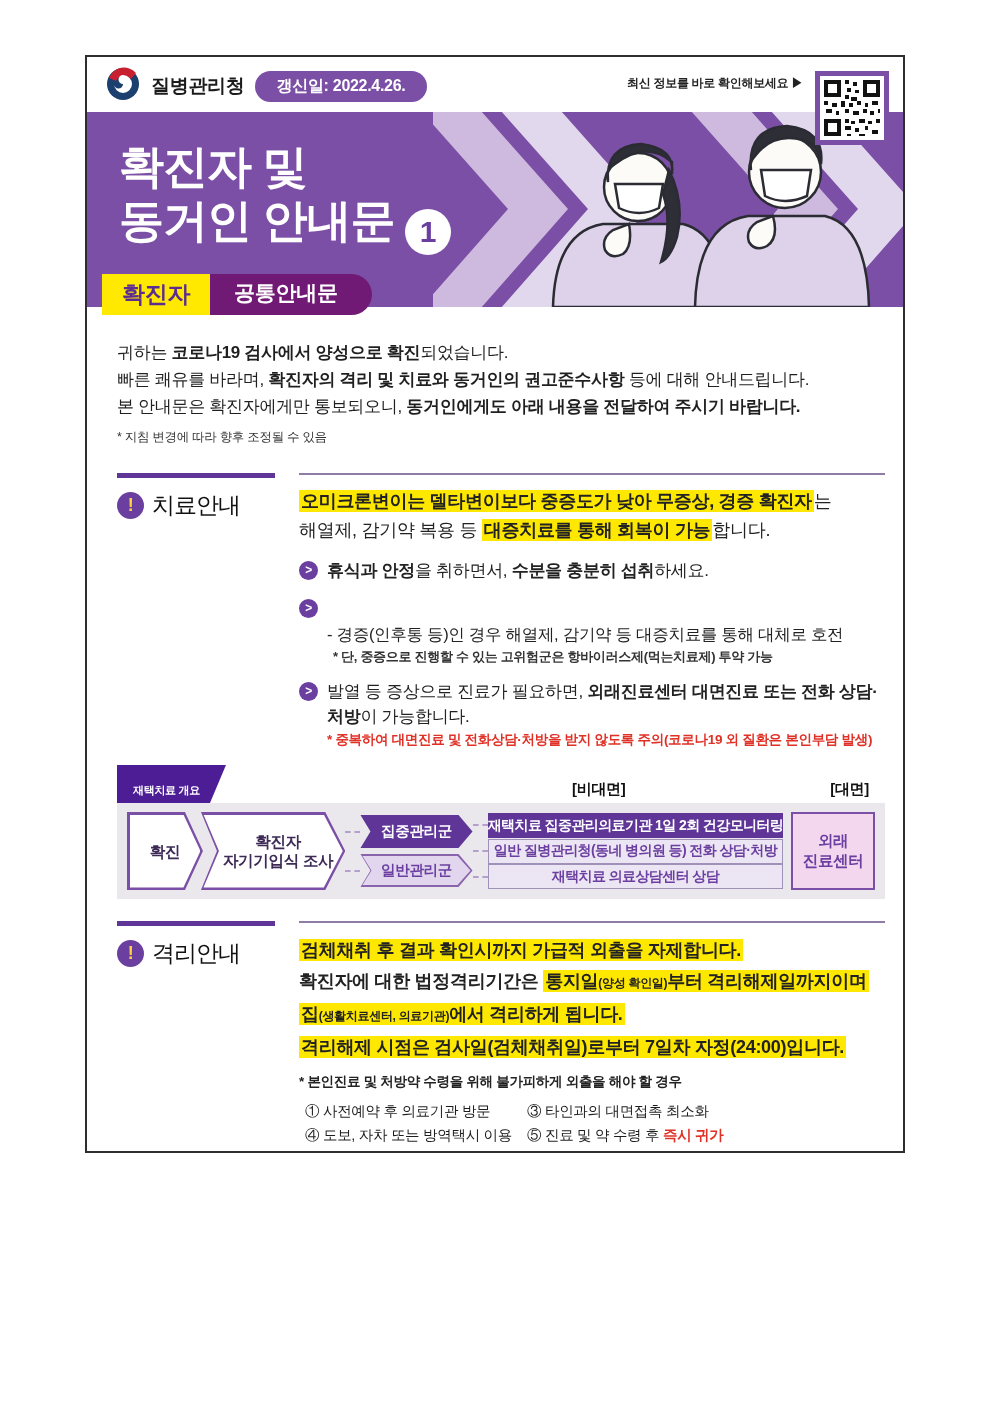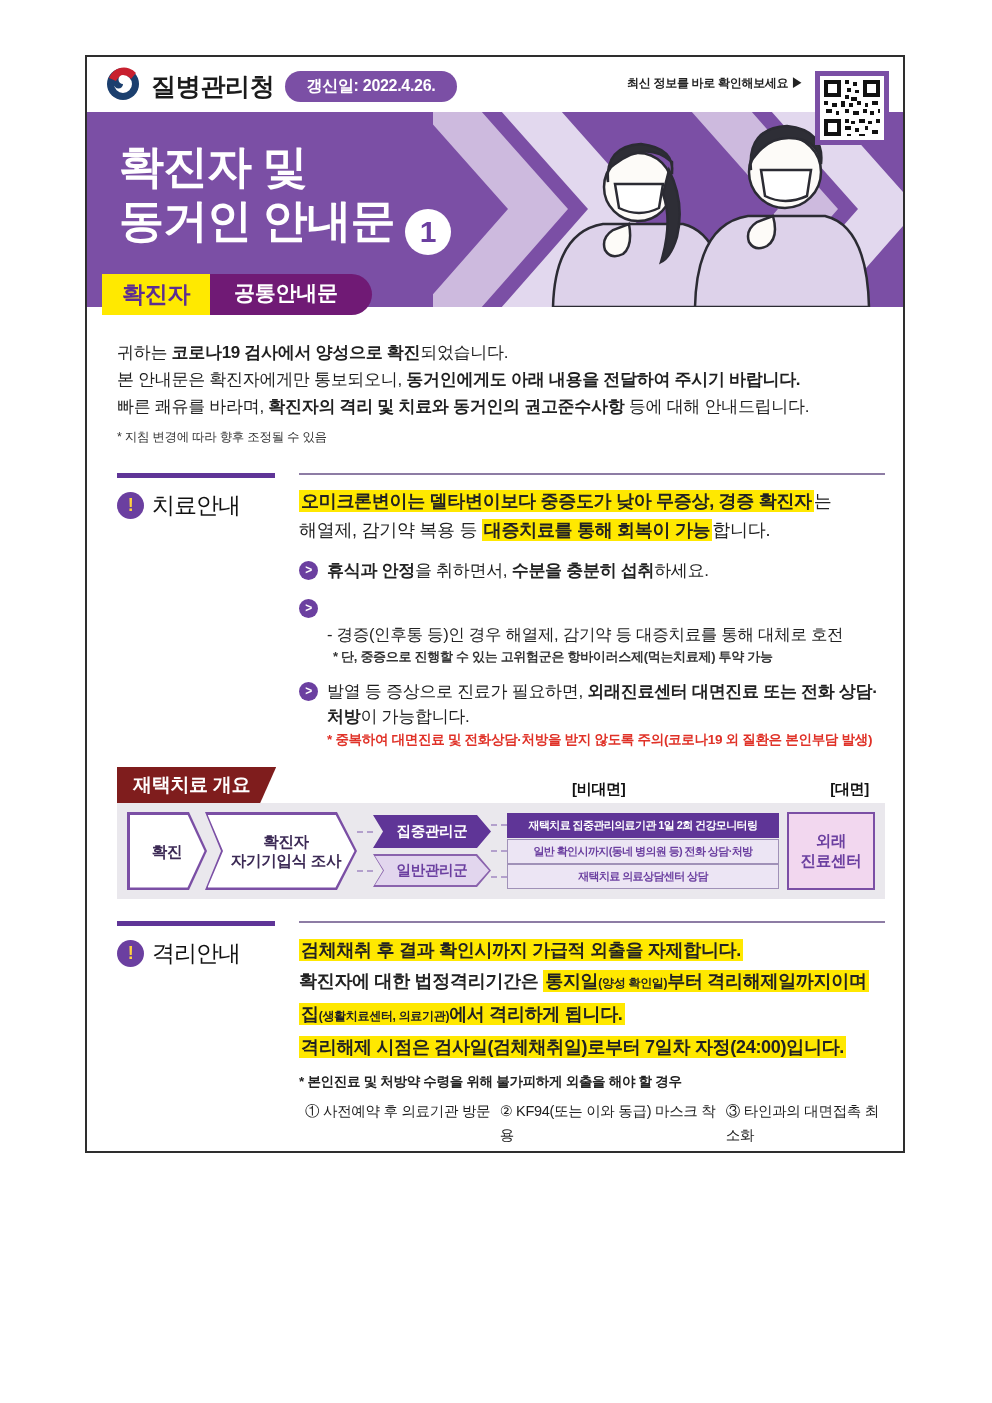--- a/index.html
+++ b/index.html
@@ -4,21 +4,21 @@
 <style>
   * { margin:0; padding:0; box-sizing:border-box; }
   html,body { background:#fff; }
   body { width:992px; height:1403px; position:relative; font-family:"Liberation Sans", sans-serif; color:#222; letter-spacing:-0.3px; }
 
   .frame { position:absolute; left:85px; top:55px; width:820px; height:1098px; border:2px solid #2e2e2e; background:#fff; overflow:hidden; }
 
   
   .hdr { position:absolute; left:0; top:0; width:100%; height:55px; }
   .hdr-left { position:absolute; left:18px; top:9px; display:flex; align-items:center; gap:10px; }
-  .agency { font-size:25px; font-weight:700; color:#1b1b1b; }
+  .agency { font-size:19px; font-weight:700; color:#1b1b1b; }
   .upd-badge { background:#7b4fa5; color:#fff; font-weight:800; font-size:16px; padding:5px 22px; border-radius:18px; }
   .qr-hint { position:absolute; right:100px; top:18px; font-size:12px; font-weight:700; color:#222; }
   .qr-wrap { position:absolute; right:14px; top:14px; width:74px; height:74px; background:#7b4fa5; padding:5px; z-index:5; }
   .qr-wrap svg { display:block; background:#fff; width:64px; height:64px; }
 
   
   .banner { position:absolute; left:0; top:55px; width:100%; height:195px; background:#7b4fa5; overflow:visible; }
   .banner-art { position:absolute; right:0; top:0; width:470px; height:195px; overflow:hidden; }
   .banner-title { position:absolute; left:32px; top:28px; color:#fff; font-size:45px; line-height:54px; font-weight:800; letter-spacing:-1px; z-index:2; }
   .num-circ { display:inline-flex; width:46px; height:46px; background:#fff; color:#6b3fa0; border-radius:50%; align-items:center; justify-content:center; font-size:30px; font-weight:800; vertical-align:-6px; margin-left:10px; }
@@ -49,21 +49,21 @@
   .bullet b { font-weight:800; }
   .bdot { flex:0 0 19px; width:19px; height:19px; border-radius:50%; background:#6b3fa0; color:#fff; font-size:12px; font-weight:800; display:flex; align-items:center; justify-content:center; margin-top:3px; }
   .subline { margin:4px 0 0 28px; font-size:16.5px; line-height:24px; }
   .subnote { margin:2px 0 0 34px; font-size:13px; color:#333; font-weight:700; }
   .rednote { margin:2px 0 0 28px; font-size:13.5px; color:#e03127; font-weight:700; }
   .red { color:#e03127; }
 
   
   .flow { margin:24px 0 0 0; position:relative; }
   .flow-top { position:relative; height:30px; }
-  .flow-tab { position:absolute; left:0; bottom:0; background:#7f1d1d; color:#fff; font-size:19px; font-weight:800; padding:5px 26px 5px 16px; clip-path:polygon(0 0,100% 0,calc(100% - 16px) 100%,0 100%); }
+  .flow-tab { position:absolute; left:0; bottom:0; background:#4c1d95; color:#fff; font-size:11px; font-weight:800; padding:18px 26px 5px 16px; clip-path:polygon(0 0,100% 0,calc(100% - 16px) 100%,0 100%); }
   .flow-lbl { position:absolute; bottom:4px; font-size:15px; font-weight:800; color:#111; }
   .lbl-remote { left:455px; } .lbl-face { right:16px; }
   .panel { background:#eae8ed; padding:9px 10px; display:flex; align-items:stretch; height:96px; }
   .arrow { position:relative; display:flex; align-items:center; justify-content:center; }
   .arrow .shp, .arrow .shpi { position:absolute; inset:0; }
   .arrow .shpi { inset:2.5px; }
   .a1 { width:80px; } .a2 { width:152px; margin-left:-2px; }
   .a1 .shp { background:#7b4fa5; clip-path:polygon(0 0,calc(100% - 18px) 0,100% 50%,calc(100% - 18px) 100%,0 100%); }
   .a1 .shpi { background:#fff; clip-path:polygon(0 0,calc(100% - 17px) 0,100% 50%,calc(100% - 17px) 100%,0 100%); }
   .a2 .shp { background:#7b4fa5; clip-path:polygon(0 0,calc(100% - 20px) 0,100% 50%,calc(100% - 20px) 100%,0 100%,16px 50%); }
@@ -74,21 +74,21 @@
   .conn i { display:block; border-top:2px dashed #b3a0cc; }
   .groups { width:118px; display:flex; flex-direction:column; justify-content:space-between; padding:3px 0; }
   .gchev { position:relative; height:33px; display:flex; align-items:center; justify-content:center; }
   .gchev .shp { position:absolute; inset:0; clip-path:polygon(0 0,calc(100% - 14px) 0,100% 50%,calc(100% - 14px) 100%,0 100%,10px 50%); }
   .gchev .shpi { position:absolute; inset:2px; clip-path:polygon(0 0,calc(100% - 13px) 0,100% 50%,calc(100% - 13px) 100%,0 100%,9px 50%); }
   .g-int .shp { background:#5f3597; }
   .g-gen .shp { background:#8a63ad; } .g-gen .shpi { background:#e2d6ee; }
   .g-txt { position:relative; z-index:1; font-size:14.5px; font-weight:800; }
   .g-int .g-txt { color:#fff; } .g-gen .g-txt { color:#6b3fa0; }
   .fboxes { flex:1; display:flex; flex-direction:column; justify-content:space-between; padding:1px 0; margin-right:8px; }
-  .fbox { height:25px; display:flex; align-items:center; justify-content:center; font-size:11px; font-weight:800; white-space:nowrap; letter-spacing:-0.6px; }
+  .fbox { height:25px; display:flex; align-items:center; justify-content:center; font-size:14px; font-weight:800; white-space:nowrap; letter-spacing:-0.6px; }
   .fb-dark { background:#5f3597; color:#fff; }
   .fb-light { background:#ece5f4; color:#6b3fa0; border:1.5px solid #a091b8; }
   .outp { width:88px; background:#f2d7ef; border:2px solid #7b4fa5; color:#6b3fa0; font-size:15.5px; font-weight:800; display:flex; align-items:center; justify-content:center; text-align:center; line-height:20px; }
 
   
   .qlead { font-size:18px; line-height:31px; }
   .qlead b { font-weight:800; }
   .steps { margin:8px 0 0 6px; font-size:14.5px; line-height:24px; font-weight:400; color:#1d1d1d; }
   .steps .srow { display:flex; }
   .steps .c1 { width:222px; } .steps .c2 { width:258px; }
@@ -193,22 +193,22 @@
     <div class="tagbar">
       <span class="tag-yellow">확진자</span>
       <span class="tag-pill">공통안내문</span>
     </div>
   </div>
 
   <div class="content">
 
     <div class="intro">
       <div><span>귀하는 </span><b>코로나19 검사에서 양성으로 확진</b><span>되었습니다.</span></div>
+      <div><span>빠른 쾌유를 바라며, </span><b>확진자의 격리 및 치료와 동거인의 권고준수사항</b><span> 등에 대해 안내드립니다.</span></div>
       <div><span>본 안내문은 확진자에게만 통보되오니, </span><b>동거인에게도 아래 내용을 전달하여 주시기 바랍니다.</b></div>
-      <div><span>빠른 쾌유를 바라며, </span><b>확진자의 격리 및 치료와 동거인의 권고준수사항</b><span> 등에 대해 안내드립니다.</span></div>
       <div class="intro-note">* 지침 변경에 따라 향후 조정될 수 있음</div>
     </div>
 
     <div class="sec">
       <div class="sec-left">
         <div class="sec-h">
           <span class="excl">!</span>
           <span class="sec-title">치료안내</span>
         </div>
       </div>
@@ -266,21 +266,21 @@
               <span class="g-txt">일반관리군</span>
           </div>
         </div>
         <div class="conn">
             <i></i>
             <i></i>
             <i></i>
           </div>
         <div class="fboxes">
           <div class="fbox fb-dark">재택치료 집중관리의료기관 1일 2회 건강모니터링</div>
-          <div class="fbox fb-light">일반 확인시까지(동네 병의원 등) 전화 상담·처방</div>
+          <div class="fbox fb-light">일반 질병관리청(동네 병의원 등) 전화 상담·처방</div>
           <div class="fbox fb-light">재택치료 의료상담센터 상담</div>
         </div>
         <div class="outp">
           <span><span>외래</span><br><span>진료센터</span></span>
         </div>
       </div>
     </div>
 
     <div class="sec">
       <div class="sec-left">
@@ -293,21 +293,20 @@
         <div class="qlead">
           <span class="hl"><b>검체채취 후 결과 확인시까지 가급적 외출을 자제합니다.</b></span><br>
           <b>확진자에 대한 법정격리기간은 </b><span class="hl"><b>통지일</b><span class="sm-in">(양성 확인일)</span><b>부터 격리해제일까지이며</b></span><br>
           <span class="hl"><b>집</b><span class="sm-in">(생활치료센터, 의료기관)</span><b>에서 격리하게 됩니다.</b></span><br>
           <span class="hl"><b>격리해제 시점은 검사일(검체채취일)로부터 7일차 자정(24:00)입니다.</b></span>
         </div>
         <div class="note13">* 본인진료 및 처방약 수령을 위해 불가피하게 외출을 해야 할 경우</div>
         <div class="steps">
           <div class="srow">
             <span class="c1">① 사전예약 후 의료기관 방문</span>
-            <span class="c2">② KF94(또는 이와 동급) 마스크 착용</span>
             <span>③ 타인과의 대면접촉 최소화</span>
           </div>
           <div class="srow">
             <span class="c1">④ 도보, 자차 또는 방역택시 이용</span>
             <span><span>⑤ 진료 및 약 수령 후 </span><b class="red">즉시 귀가</b></span>
           </div>
         </div>
 
       </div>
     </div>

